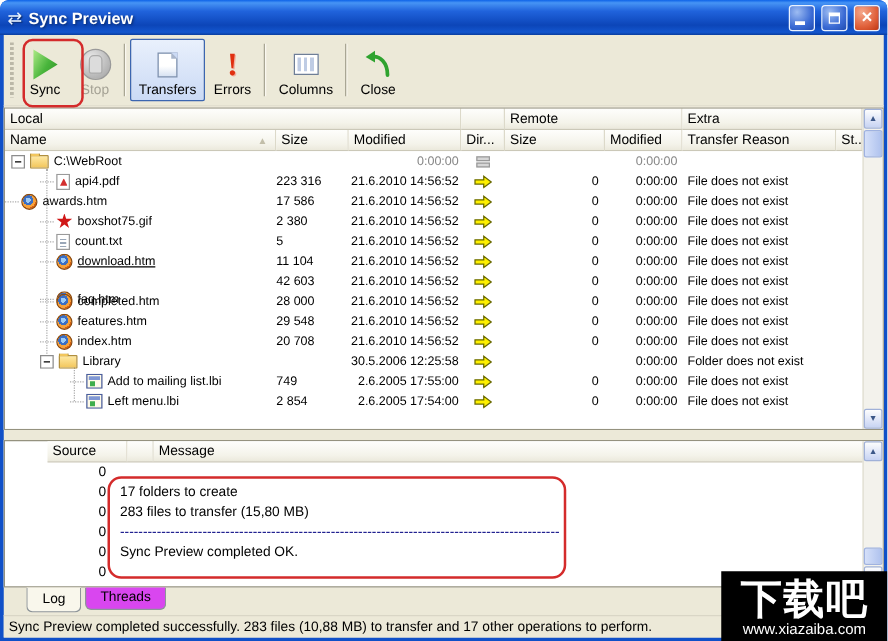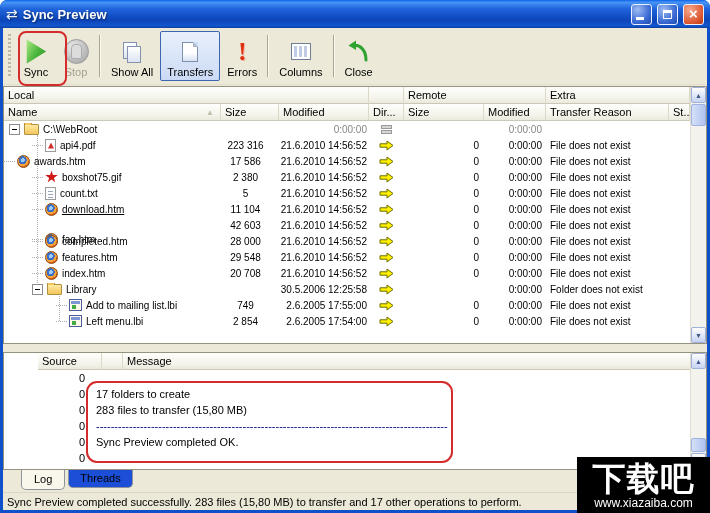--- a/index.html
+++ b/index.html
@@ -60,21 +60,21 @@
     background:linear-gradient(180deg,#FEFEFC,#F4F3EA 70%,#EBE9DC);
     border-right:1px solid #DCD9C9;border-bottom:1px solid #CBC8B8;display:flex;align-items:center;}
   .g-local{width:365px;} .g-blank{width:35px;} .g-remote{width:142px;} .g-extra{width:144px;}
   .w-name{width:217px;} .w-size{width:58px;} .w-mod{width:90px;} .w-dir{width:35px;}
   .w-rsize{width:80px;} .w-rmod{width:62px;} .w-reason{width:123px;} .w-st{width:21px;}
   .sort{color:#C2BEA9;font-size:8px;margin-left:auto;margin-right:2px;}
   .gbody{position:absolute;left:0;top:34px;right:16px;bottom:0;overflow:hidden;background:#fff;}
   .gr{display:flex;height:16px;align-items:center;font-size:10px;position:relative;}
   .cell{box-sizing:border-box;flex:none;white-space:nowrap;overflow:hidden;}
   .c-name{width:217px;display:flex;align-items:center;overflow:hidden;}
-  .c-size{width:58px;text-align:center;padding-right:9px;}
+  .c-size{width:58px;text-align:left;padding-right:9px;}
   .c-mod{width:90px;text-align:right;padding-right:2px;}
   .c-dir{width:35px;display:flex;align-items:center;justify-content:center;overflow:visible;}
   .c-rsize{width:80px;text-align:right;padding-right:5px;}
   .c-rmod{width:62px;text-align:right;padding-right:4px;}
   .c-reason{width:123px;padding-left:4px;}
   .c-st{width:21px;}
   .muted{color:#868686;}
   .exp{width:11px;height:11px;background:#fff;border:1px solid #8c8c8c;box-sizing:border-box;
     position:relative;margin-right:4px;flex:none;}
   .exp::before{content:'';position:absolute;left:2px;top:4px;width:5px;height:1px;background:#000;}
@@ -118,21 +118,21 @@
   .lc-source{width:64px;flex:none;}
   .lc-cnt{width:21px;flex:none;text-align:right;padding-right:4px;box-sizing:border-box;}
   .lc-msg{flex:1;padding-left:7px;white-space:nowrap;overflow:hidden;}
   .lc-msg.dash{color:#000080;}
   .ann-log{position:absolute;left:82px;top:28px;width:363px;height:78px;border:2px solid #D42B2B;
     border-radius:11px;z-index:4;pointer-events:none;}
   
   .tabs{position:absolute;left:0;right:0;top:442px;height:17px;display:flex;align-items:flex-start;
     padding-left:18px;gap:3px;}
   .tab{box-sizing:border-box;border:1px solid #8E959A;border-top:none;border-radius:0 0 5px 5px;
-    padding:2px 11px 3px;font-size:11px;background:#1d4ed8;}
+    padding:2px 11px 3px;font-size:11px;background:#d946ef;}
   .tab.active{background:#F9F7EC;padding:3px 12px 4px;position:relative;z-index:2;}
   
   .statusbar{position:absolute;left:0;right:0;bottom:0;height:17px;background:#ECE9D8;
     border-top:1px solid #D9D6C6;display:flex;align-items:center;padding-left:4px;font-size:11px;}
   
   .watermark{position:absolute;left:577px;top:457px;right:0;bottom:0;background:#000;color:#fff;z-index:9;
     display:flex;flex-direction:column;align-items:center;justify-content:center;line-height:1;}
   .wm-title{font-size:33px;font-weight:bold;letter-spacing:1px;}
   .wm-url{font-size:12px;margin-top:2px;}
 </style>
@@ -166,26 +166,20 @@
           </span>
         <span class="lbl">Sync</span>
       </div>
       <div class="tool-btn disabled">
         <span class="ticon">
             <span class="i-stop"></span>
           </span>
         <span class="lbl">Stop</span>
       </div>
       <div class="sep"></div>
-      <div class="tool-btn">
-        <span class="ticon">
-            <span class="i-pages"></span>
-          </span>
-        <span class="lbl">Show All</span>
-      </div>
       <div class="tool-btn selected">
         <span class="ticon">
             <span class="i-page"></span>
           </span>
         <span class="lbl">Transfers</span>
       </div>
       <div class="tool-btn">
         <span class="ticon">
             <span class="i-err">!</span>
           </span>
@@ -520,21 +514,21 @@
         <div class="sb-btn sb-down">▼</div>
       </div>
     </div>
 
     <div class="tabs">
       <div class="tab active">Log</div>
       <div class="tab">Threads</div>
     </div>
 
     <div class="statusbar">
-      <span>Sync Preview completed successfully. 283 files (15,80 MB) to transfer and 17 other operations to perform.</span>
+      <span>Sync Preview completed successfully. 283 files (10,88 MB) to transfer and 17 other operations to perform.</span>
     </div>
   </div>
 
   <div class="watermark">
     <span class="wm-title">下载吧</span>
     <span class="wm-url">www.xiazaiba.com</span>
   </div>
 
 </div>
 

